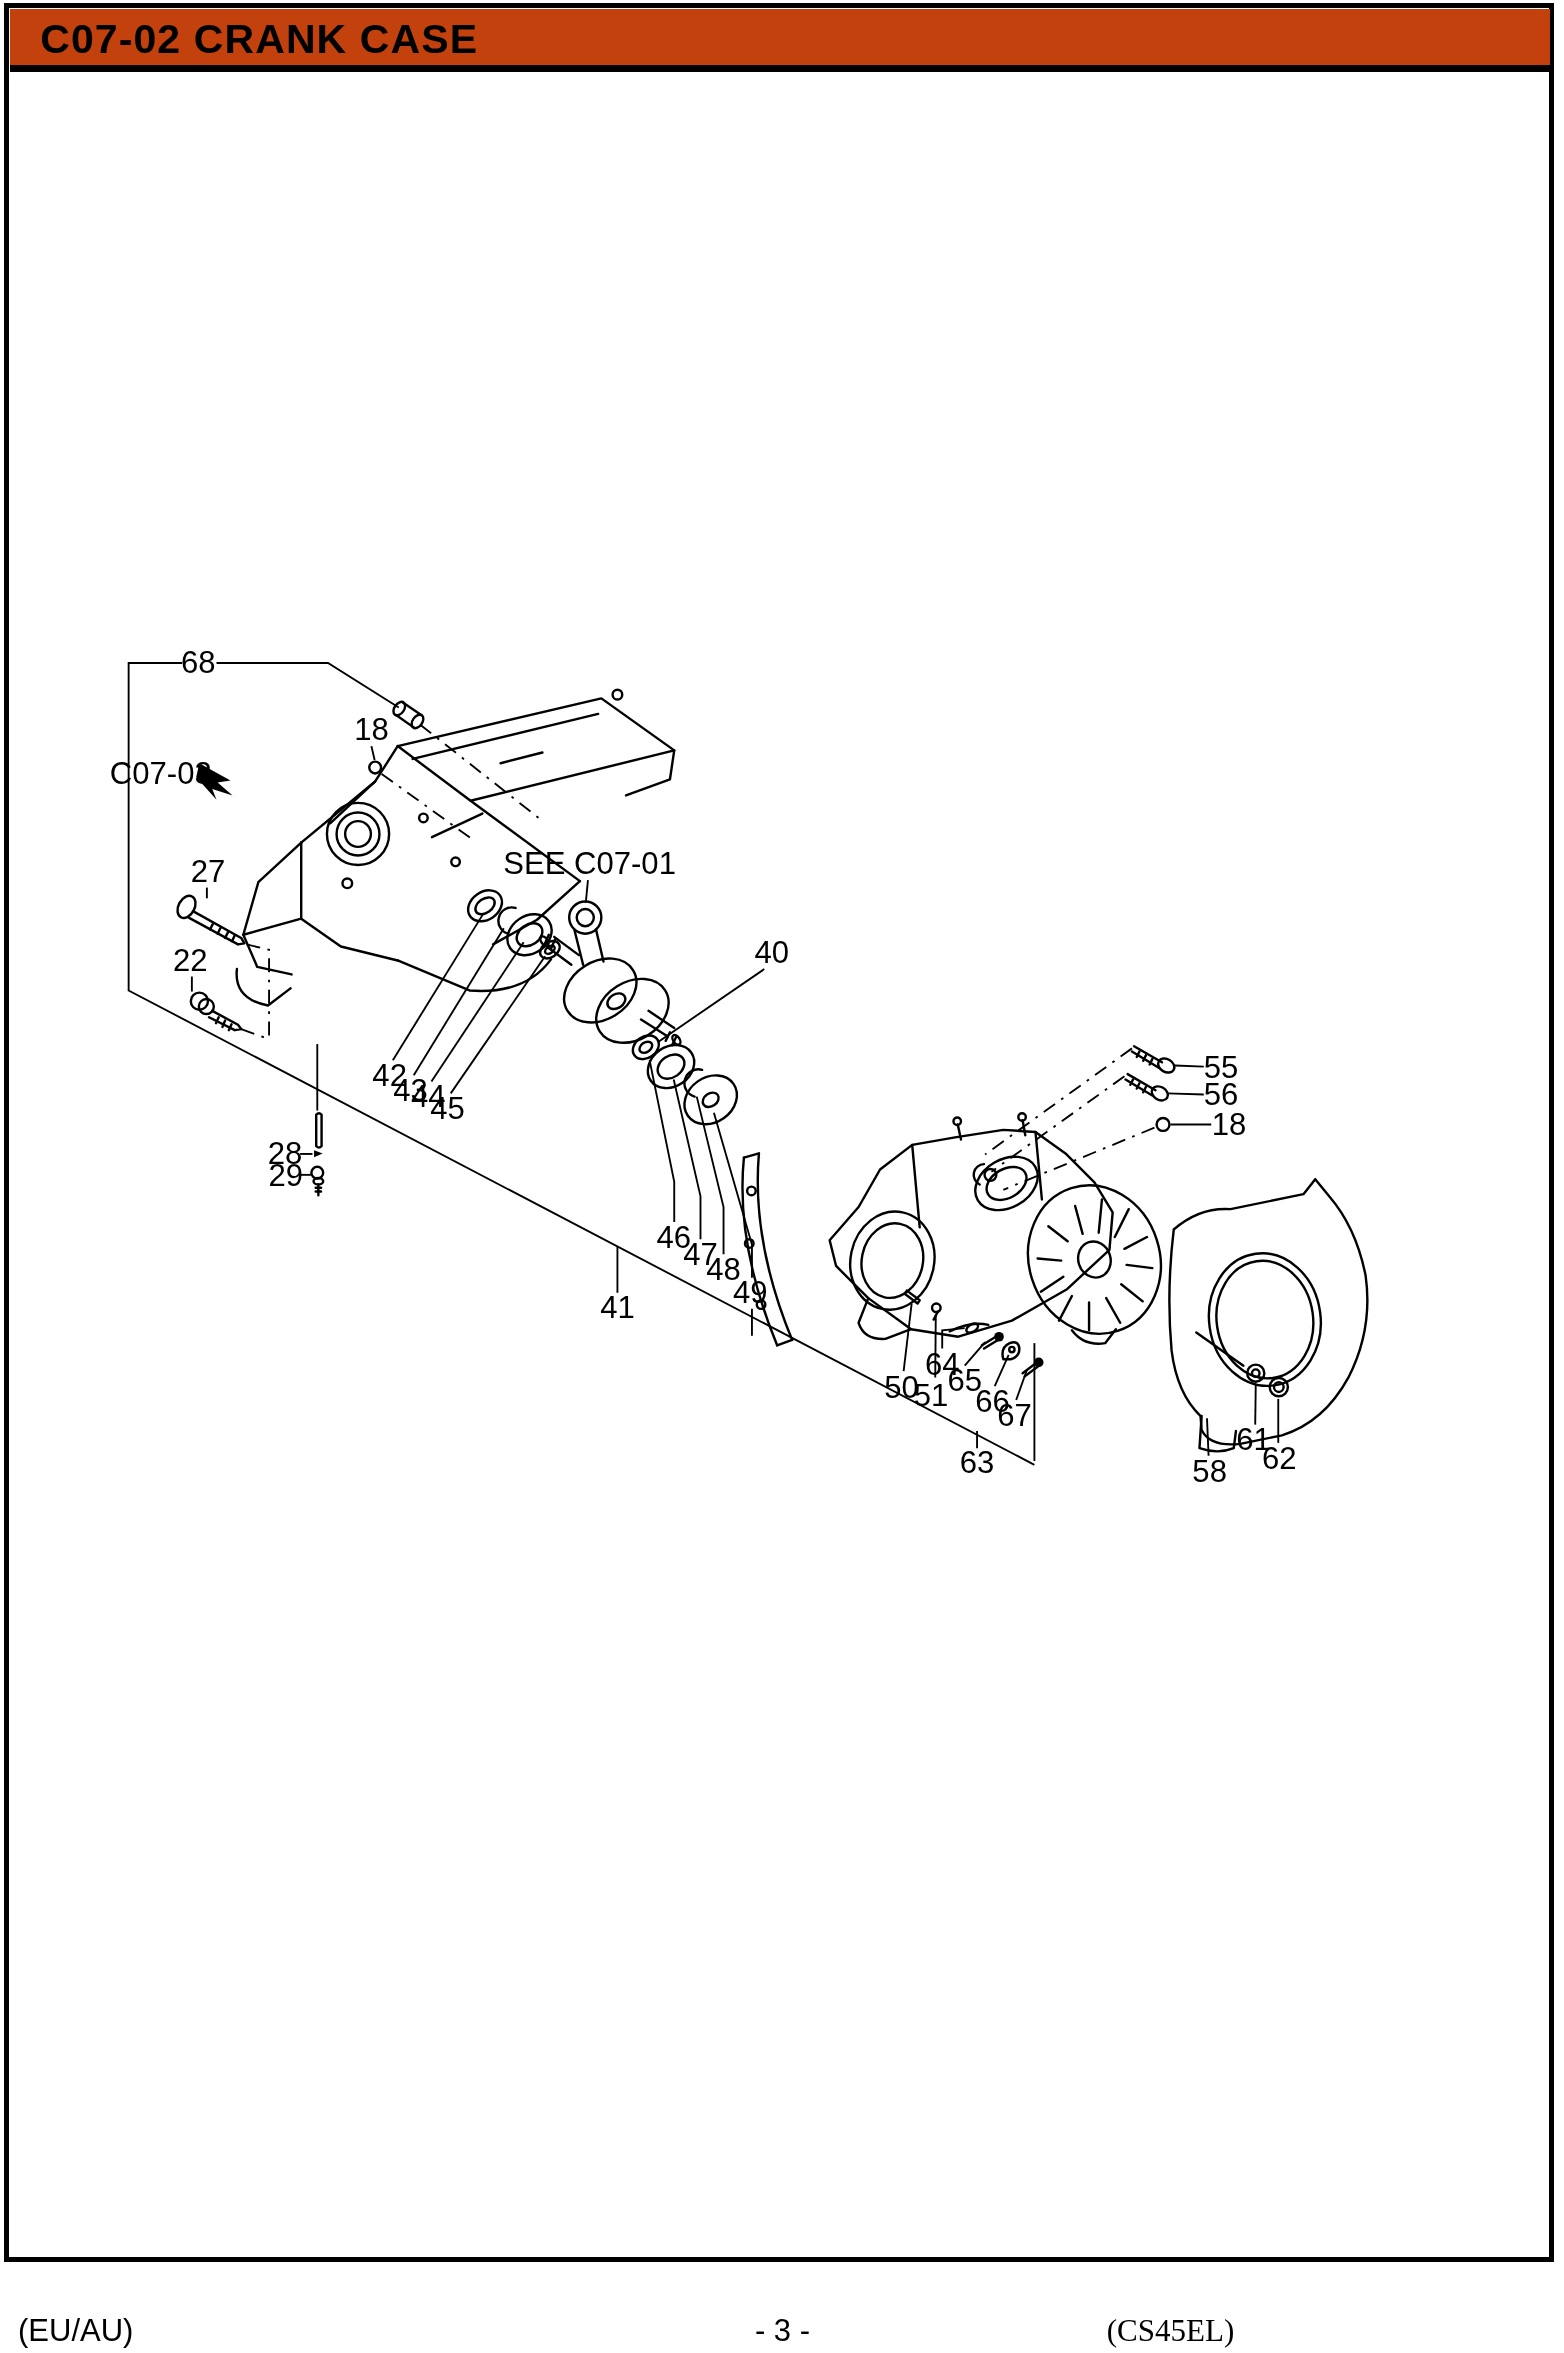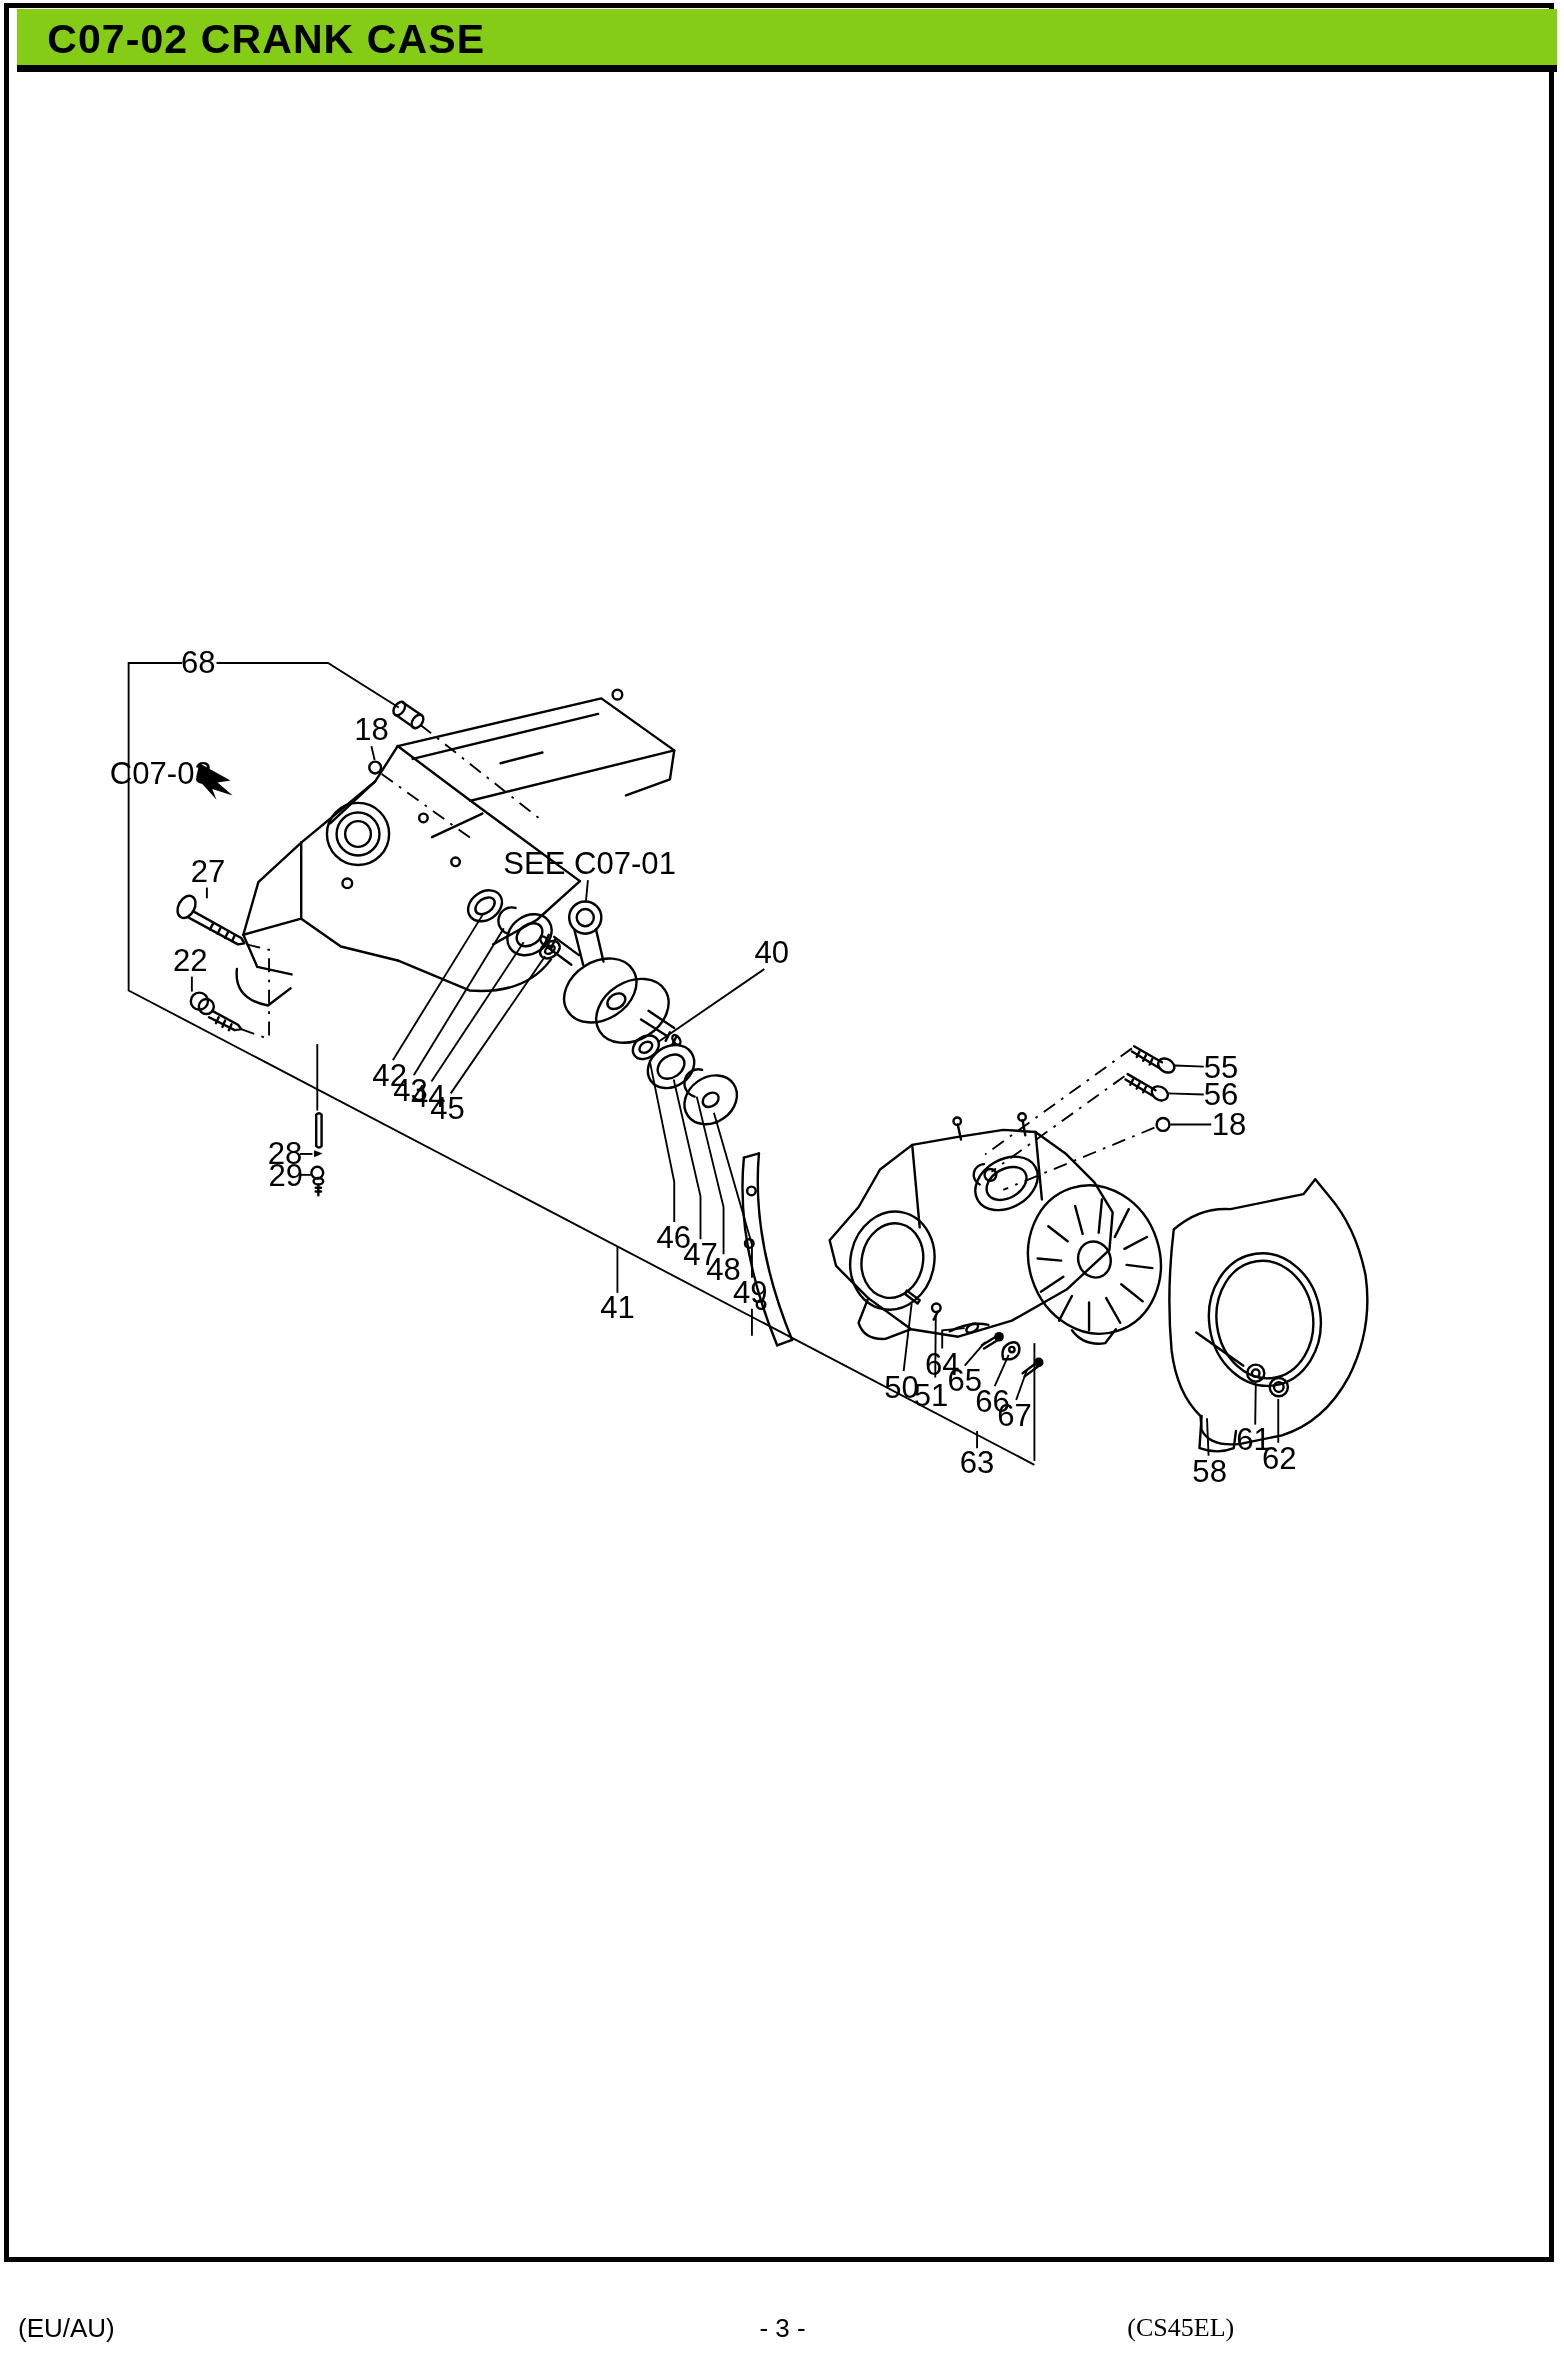--- a/index.html
+++ b/index.html
@@ -6,29 +6,29 @@
   body{
     width:1565px;height:2354px;position:relative;background:#ffffff;
     font-family:"Liberation Sans", sans-serif;color:#000;
   }
   .frame{
     position:absolute;left:4.3px;top:3.2px;width:1540px;height:2249px;
     border:5.9px solid #000;background:#fff;
   }
   .titlebar{
     position:absolute;left:10.2px;top:9px;width:1540px;height:56px;
-    background:#84cc16;border-bottom:7px solid #000;margin-left:7px;
+    background:#c2410c;border-bottom:7px solid #000;
   }
   .title{
     font-size:41px;font-weight:bold;letter-spacing:1.1px;
     padding:7px 0 0 30px;white-space:nowrap;
   }
   .footer{
     position:absolute;left:0;top:2313px;width:1246px;height:41px;
-    font-size:26px;
+    font-size:31px;
   }
   .footer .fl{position:absolute;left:18px;}
   .footer .fc{position:absolute;left:0;width:1565px;text-align:center;}
   .footer .fr{position:absolute;right:11.8px;font-family:Liberation Serif, serif;}
   svg.diagram{position:absolute;left:0;top:0;width:1565px;height:2354px;}
   .art{stroke:#000;stroke-width:4.5;fill:none;stroke-linecap:round;stroke-linejoin:round;}
   .fill{fill:#000;stroke:none;}
   .leader{fill:none;stroke:#000;stroke-width:3.5;}
   .dashdot{fill:none;stroke:#000;stroke-width:3.5;stroke-dasharray:26 14 5 14;}
   .callout{

